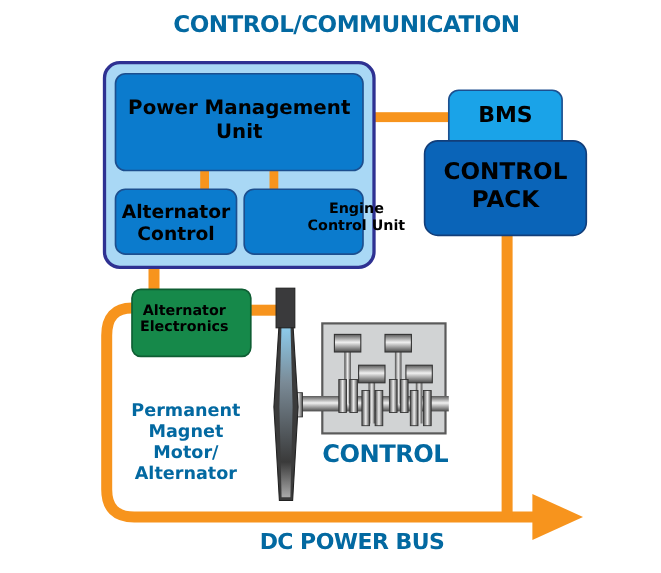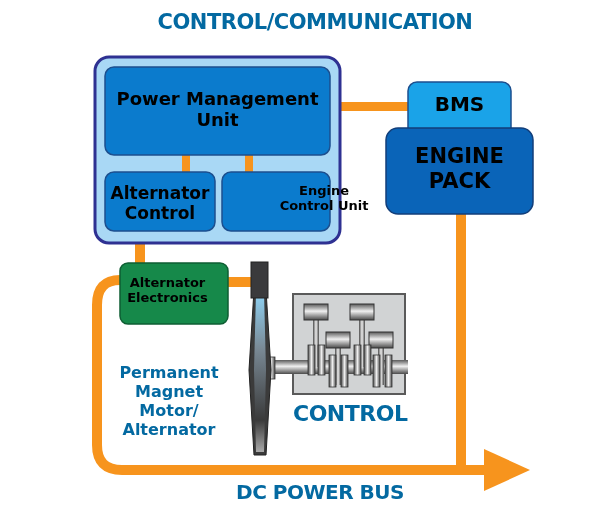--- a/index.html
+++ b/index.html
@@ -90,21 +90,21 @@
 <div class="lbl gray" style="left:150px; top:10px; width:330px; font-size:21px; letter-spacing:-0.5px;">CONTROL/COMMUNICATION</div>
 
 <div class="lbl white" style="left:110px; top:88px; width:215px; font-size:18px;">Power Management Unit</div>
 
 <div class="lbl white" style="left:108px; top:183px; width:104px; font-size:17px;">Alternator Control</div>
 
 <div class="lbl white" style="left:222px; top:183px; width:108px; font-size:13px;margin-left:48px;">Engine Control Unit</div>
 
 <div class="lbl white" style="left:408px; top:93px; width:103px; font-size:20px;">BMS</div>
 
-<div class="lbl white" style="left:392px; top:144px; width:135px; font-size:21px;">ENGINE PACK</div>
+<div class="lbl white" style="left:392px; top:144px; width:135px; font-size:21px;">CONTROL PACK</div>
 
 <div class="lbl white" style="left:122px; top:275px; width:91px; font-size:13px;">Alternator Electronics</div>
 
 <div class="lbl gray" style="left:104px; top:364px; width:130px; font-size:16px;">Permanent Magnet Motor/ Alternator</div>
 
 <div class="lbl gray" style="left:293px; top:401px; width:112px; font-size:22px; letter-spacing:-0.5px;">CONTROL</div>
 
 <div class="lbl gray" style="left:220px; top:481px; width:200px; font-size:20px; letter-spacing:-0.5px;">DC POWER BUS</div>
 
 </body></html>

